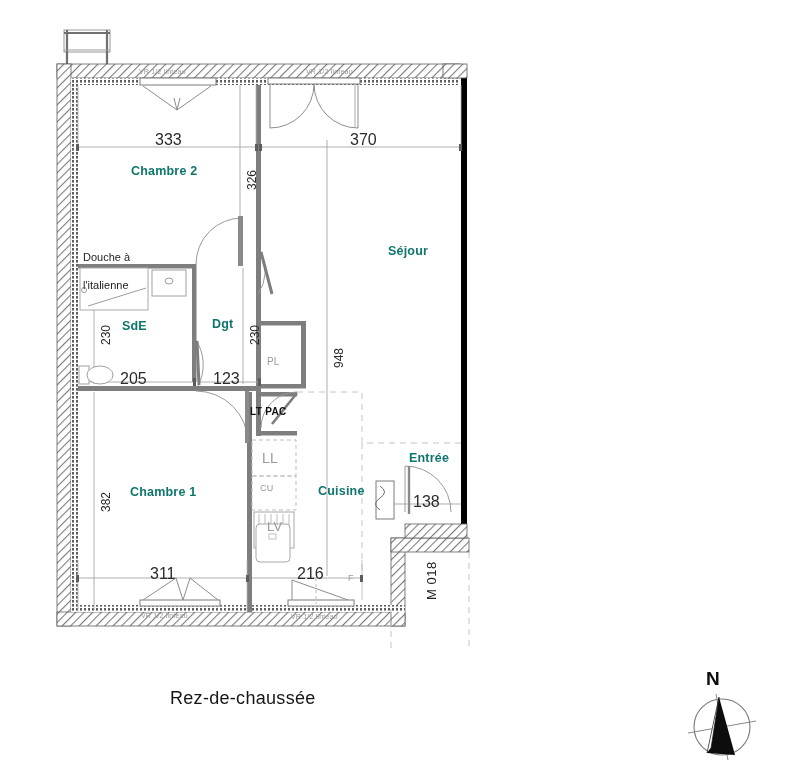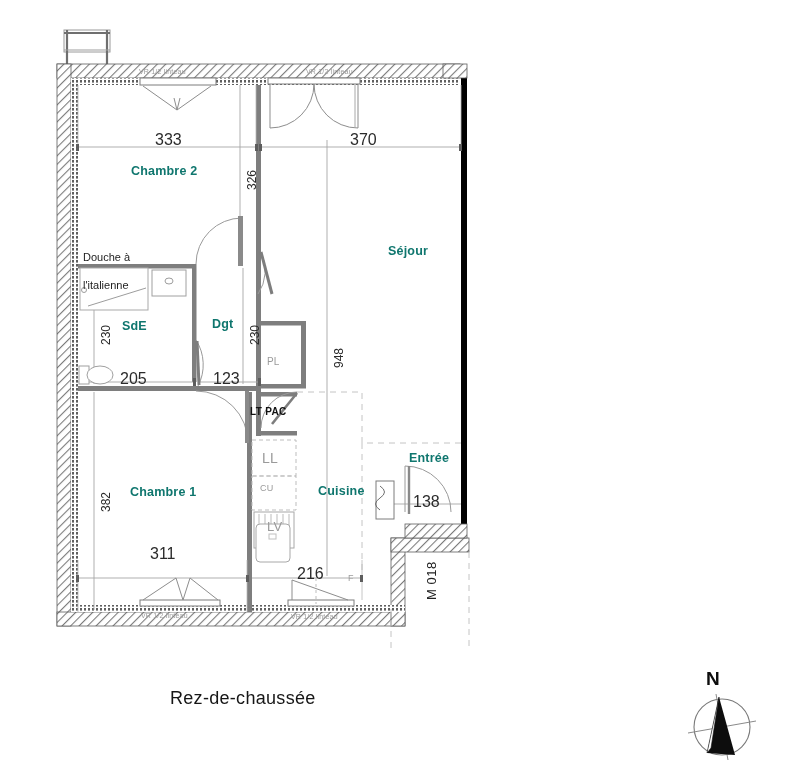--- a/index.html
+++ b/index.html
@@ -269,21 +269,21 @@
 <div class="txt ltpac" style="left:250px;top:406px;">LT PAC</div>
 <div class="txt tiny" style="left:262px;top:450px;font-size:14px;">LL</div>
 <div class="txt tiny" style="left:260px;top:483px;font-size:9px;">CU</div>
 <div class="txt tiny" style="left:267px;top:519px;font-size:13px;">LV</div>
 <div class="txt fmark" style="left:348px;top:573px;">F</div>
 
 <div class="txt dim" style="left:155px;top:131px;">333</div>
 <div class="txt dim" style="left:350px;top:131px;">370</div>
 <div class="txt dim" style="left:120px;top:370px;">205</div>
 <div class="txt dim" style="left:213px;top:370px;">123</div>
-<div class="txt dim" style="left:150px;top:545px;">311</div>
+<div class="txt dim" style="left:150px;top:565px;">311</div>
 <div class="txt dim" style="left:297px;top:565px;">216</div>
 <div class="txt dim" style="left:413px;top:493px;">138</div>
 
 <div class="txt dim-v" style="left:245px;top:190px;">326</div>
 <div class="txt dim-v" style="left:332px;top:368px;">948</div>
 <div class="txt dim-v" style="left:99px;top:345px;">230</div>
 <div class="txt dim-v" style="left:248px;top:345px;">230</div>
 <div class="txt dim-v" style="left:99px;top:512px;">382</div>
 
 <div class="txt tiny" style="left:139px;top:68px;">VR 1/2 linteau</div>

